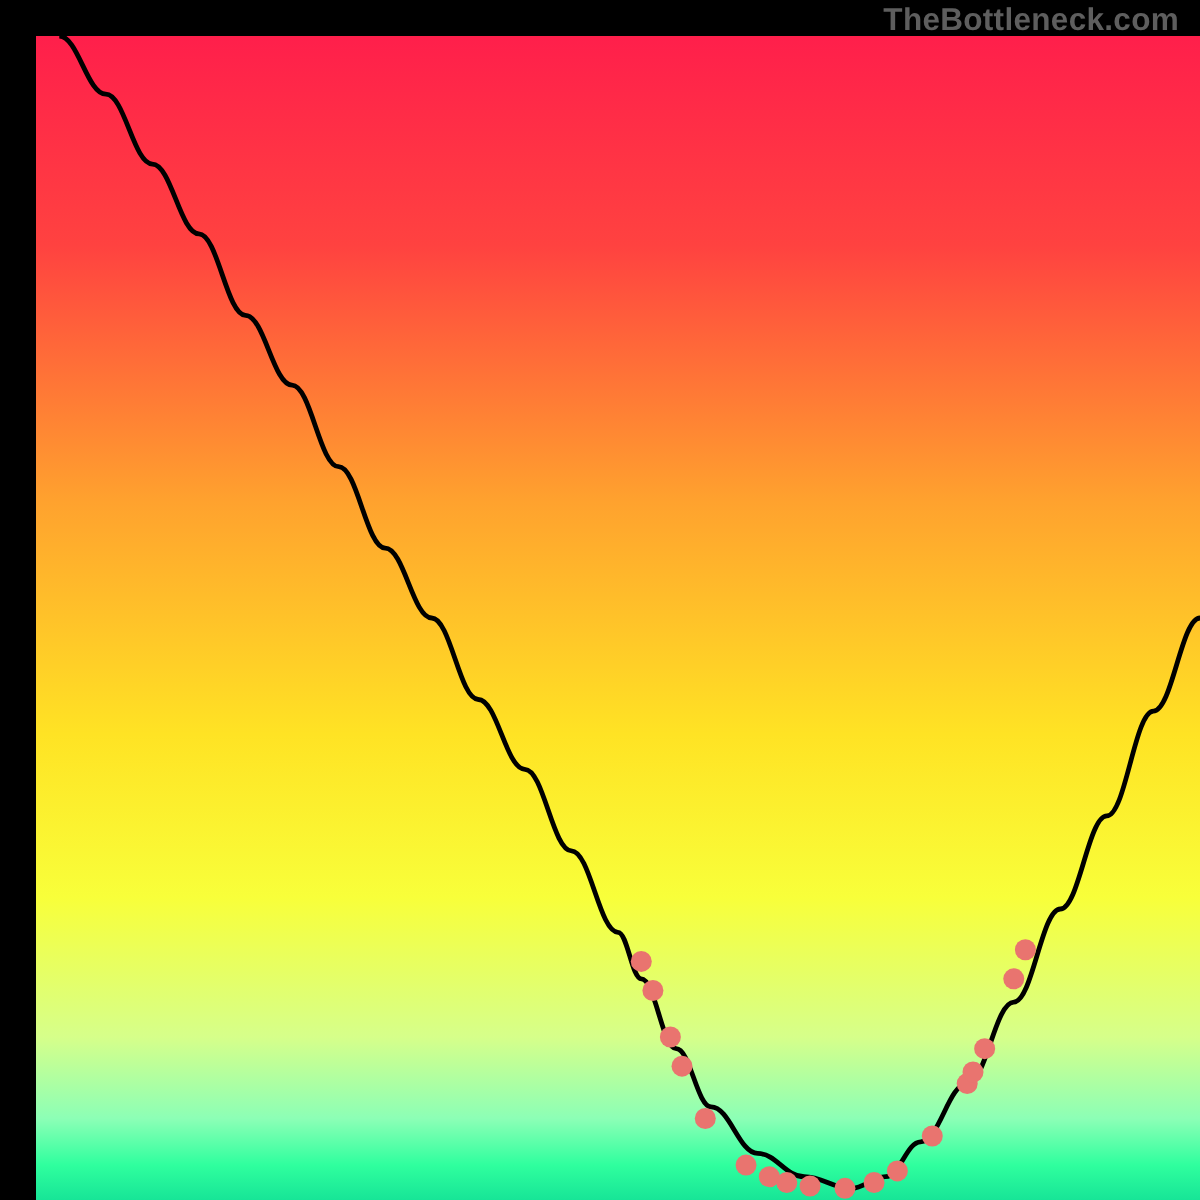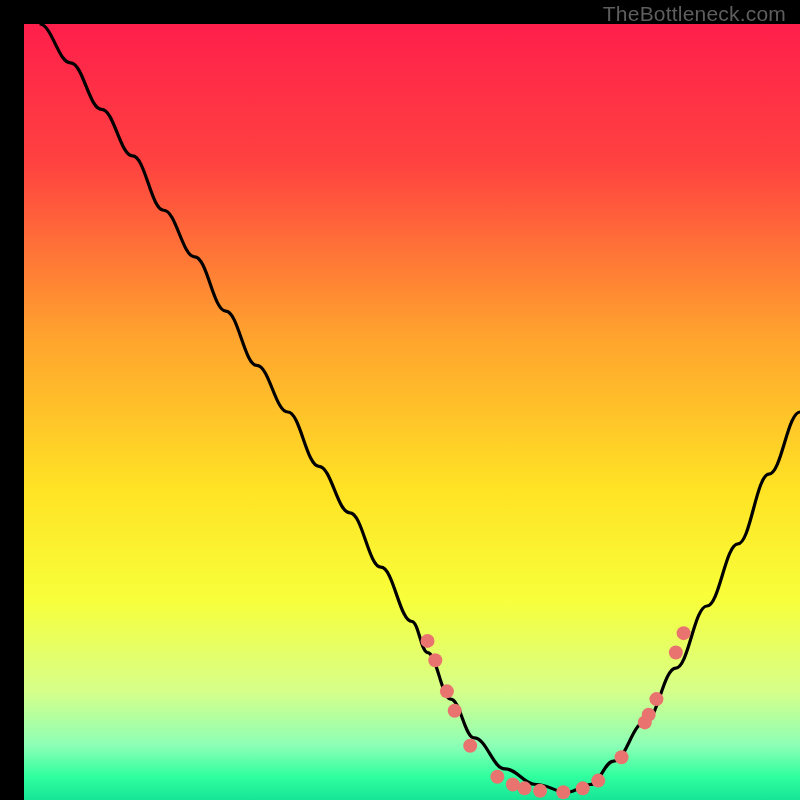--- a/index.html
+++ b/index.html
@@ -25,21 +25,21 @@
     top: 12px;
     width: 776px;
     height: 776px;
   }
   .watermark {
     position: absolute;
     top: 2px;
     right: 14px;
     color: #5e5e5e;
     font-size: 21px;
-    font-weight: 400;
+    font-weight: 700;
     letter-spacing: 0.2px;
   }
 </style>
 </head>
 <body>
 
 <div class="frame">
   <svg class="plot" viewBox="0 0 776 776">
     <defs>
       <linearGradient id="bg-grad" x1="0" y1="0" x2="0" y2="1">

